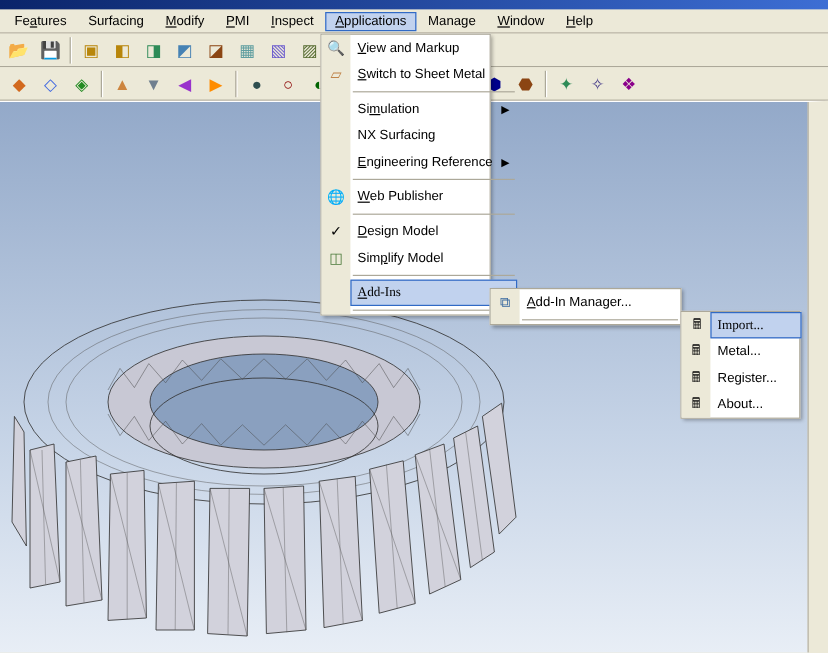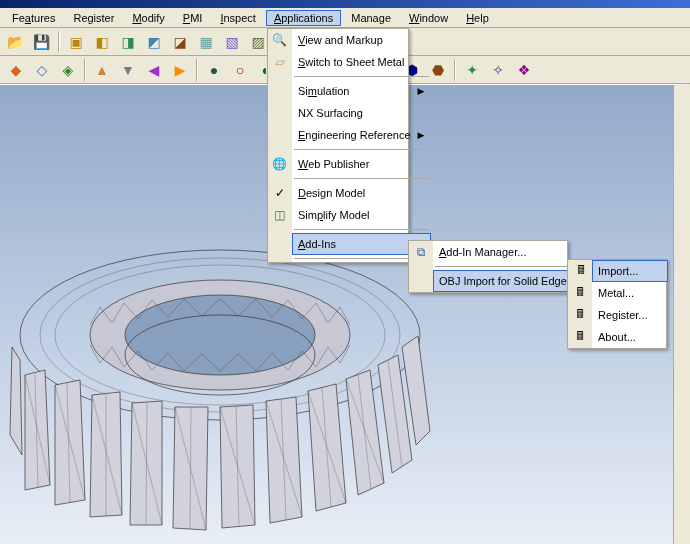--- a/index.html
+++ b/index.html
@@ -110,20 +110,21 @@
     height: 22px;
     padding: 0 20px 0 6px;
     cursor: default;
     white-space: nowrap;
     position: relative;
   }
   .menu-item.sel {
     background: #c1d2ee;
     border: 1px solid #316ac5;
     padding: 0 19px 0 5px;
+    font-family: Liberation Serif, serif;
   }
   .menu-item .arrow {
     position: absolute;
     right: 6px;
     font-size: 9px;
   }
   .menu-sep {
     height: 1px;
     background: #aca899;
     margin: 3px 2px 3px 2px;
@@ -140,21 +141,21 @@
   .obj-menu { left: 567px; top: 259px; width: 100px; }
   .underline { text-decoration: underline; }
 </style>
 </head>
 <body>
 
 <div class="titlebar"></div>
 
 <div class="menubar">
   <span class="menubar-item">Fe<span class="underline">a</span>tures</span>
-  <span class="menubar-item">Register</span>
+  <span class="menubar-item">Surfacing</span>
   <span class="menubar-item"><span class="underline">M</span>odify</span>
   <span class="menubar-item"><span class="underline">P</span>MI</span>
   <span class="menubar-item"><span class="underline">I</span>nspect</span>
   <span class="menubar-item active"><span class="underline">A</span>pplications</span>
   <span class="menubar-item">Mana<span class="underline">g</span>e</span>
   <span class="menubar-item"><span class="underline">W</span>indow</span>
   <span class="menubar-item"><span class="underline">H</span>elp</span>
 </div>
 
 <div class="toolbar-row">
@@ -322,24 +323,20 @@
 
 <div class="menu addins-menu">
   <div class="menu-inner">
     <div class="menu-gutter"></div>
     <div class="menu-items">
       <div class="menu-item">
         <span class="menu-icon" style="color:#3a6aa0">⧉</span>
         <span><span class="underline">A</span>dd-In Manager...</span>
       </div>
       <div class="menu-sep"></div>
-      <div class="menu-item sel">
-        <span>OBJ Import for Solid Edge</span>
-        <span class="arrow">▶</span>
-      </div>
     </div>
   </div>
 </div>
 
 <div class="menu obj-menu">
   <div class="menu-inner">
     <div class="menu-gutter"></div>
     <div class="menu-items">
       <div class="menu-item sel">
         <span class="menu-icon">🖩</span>

